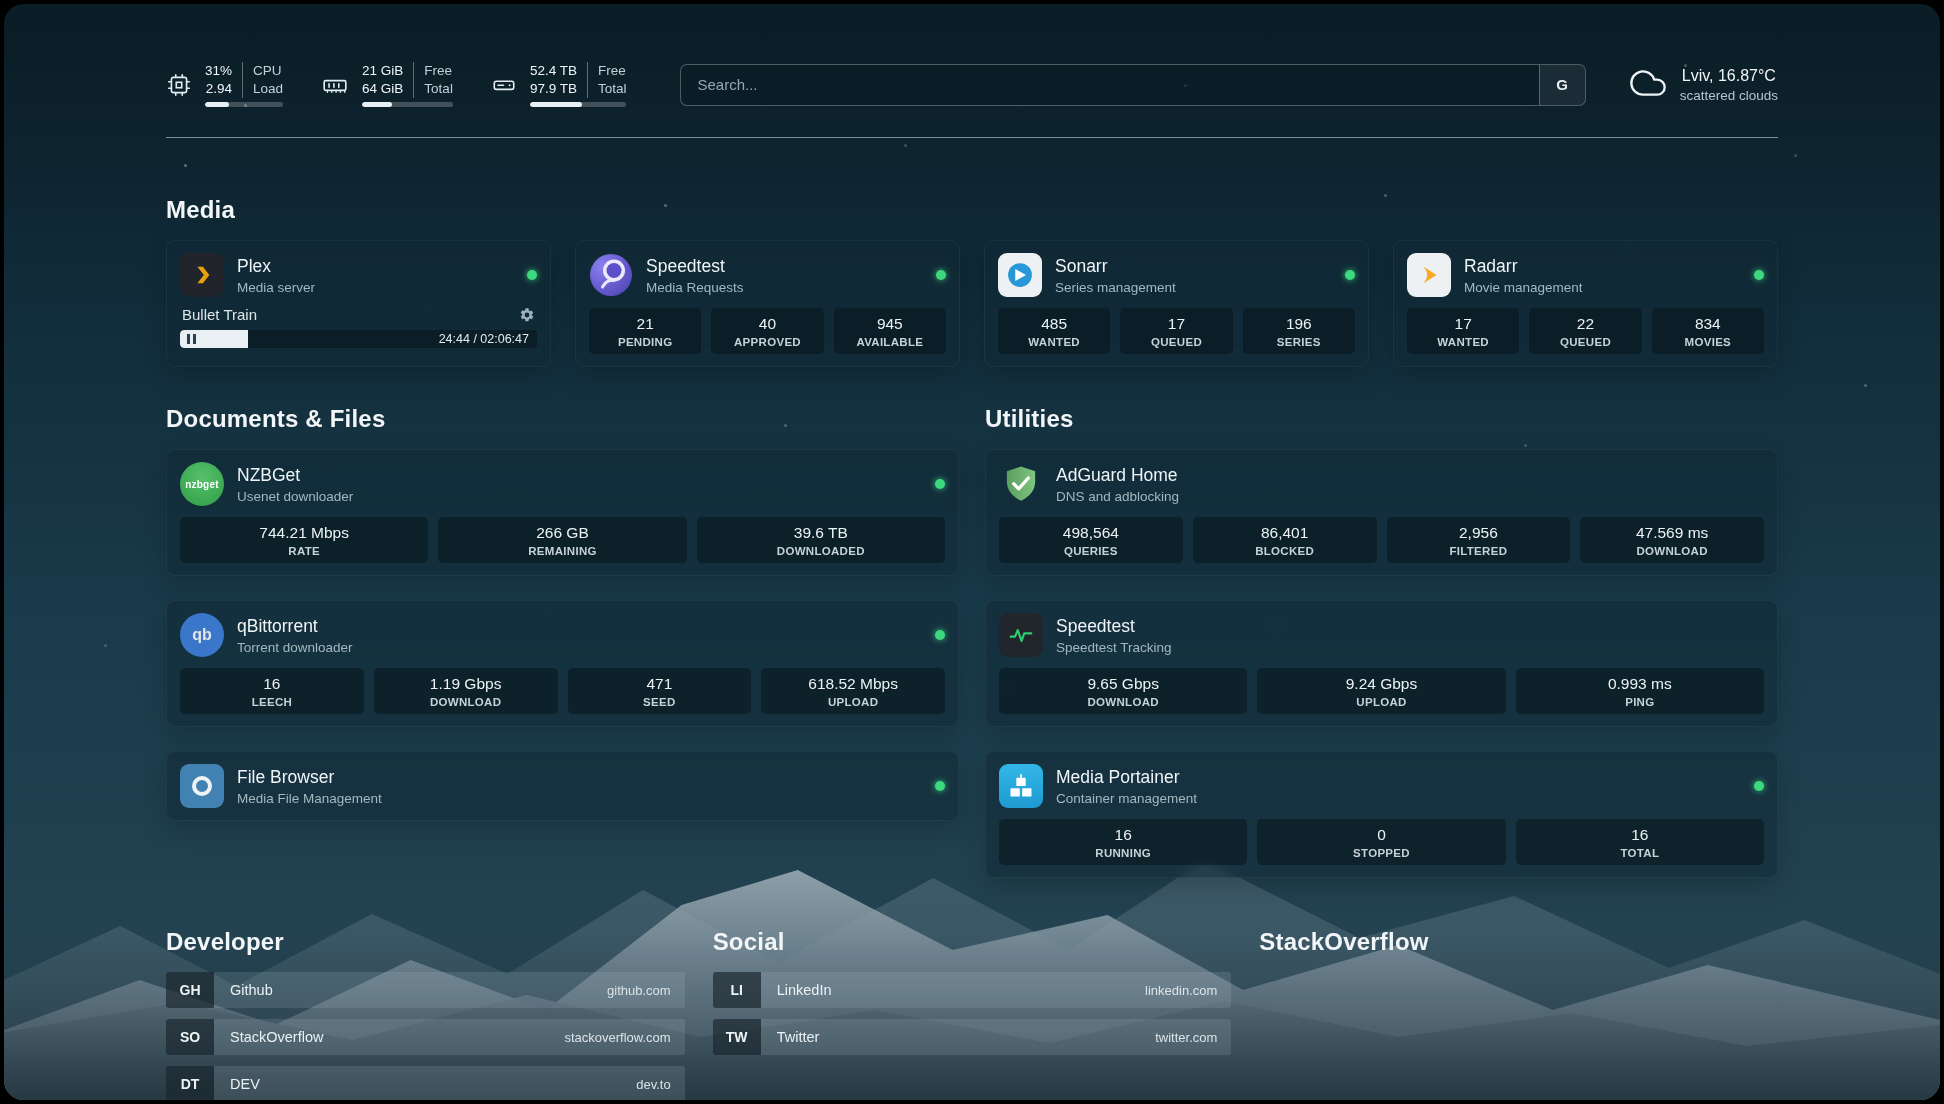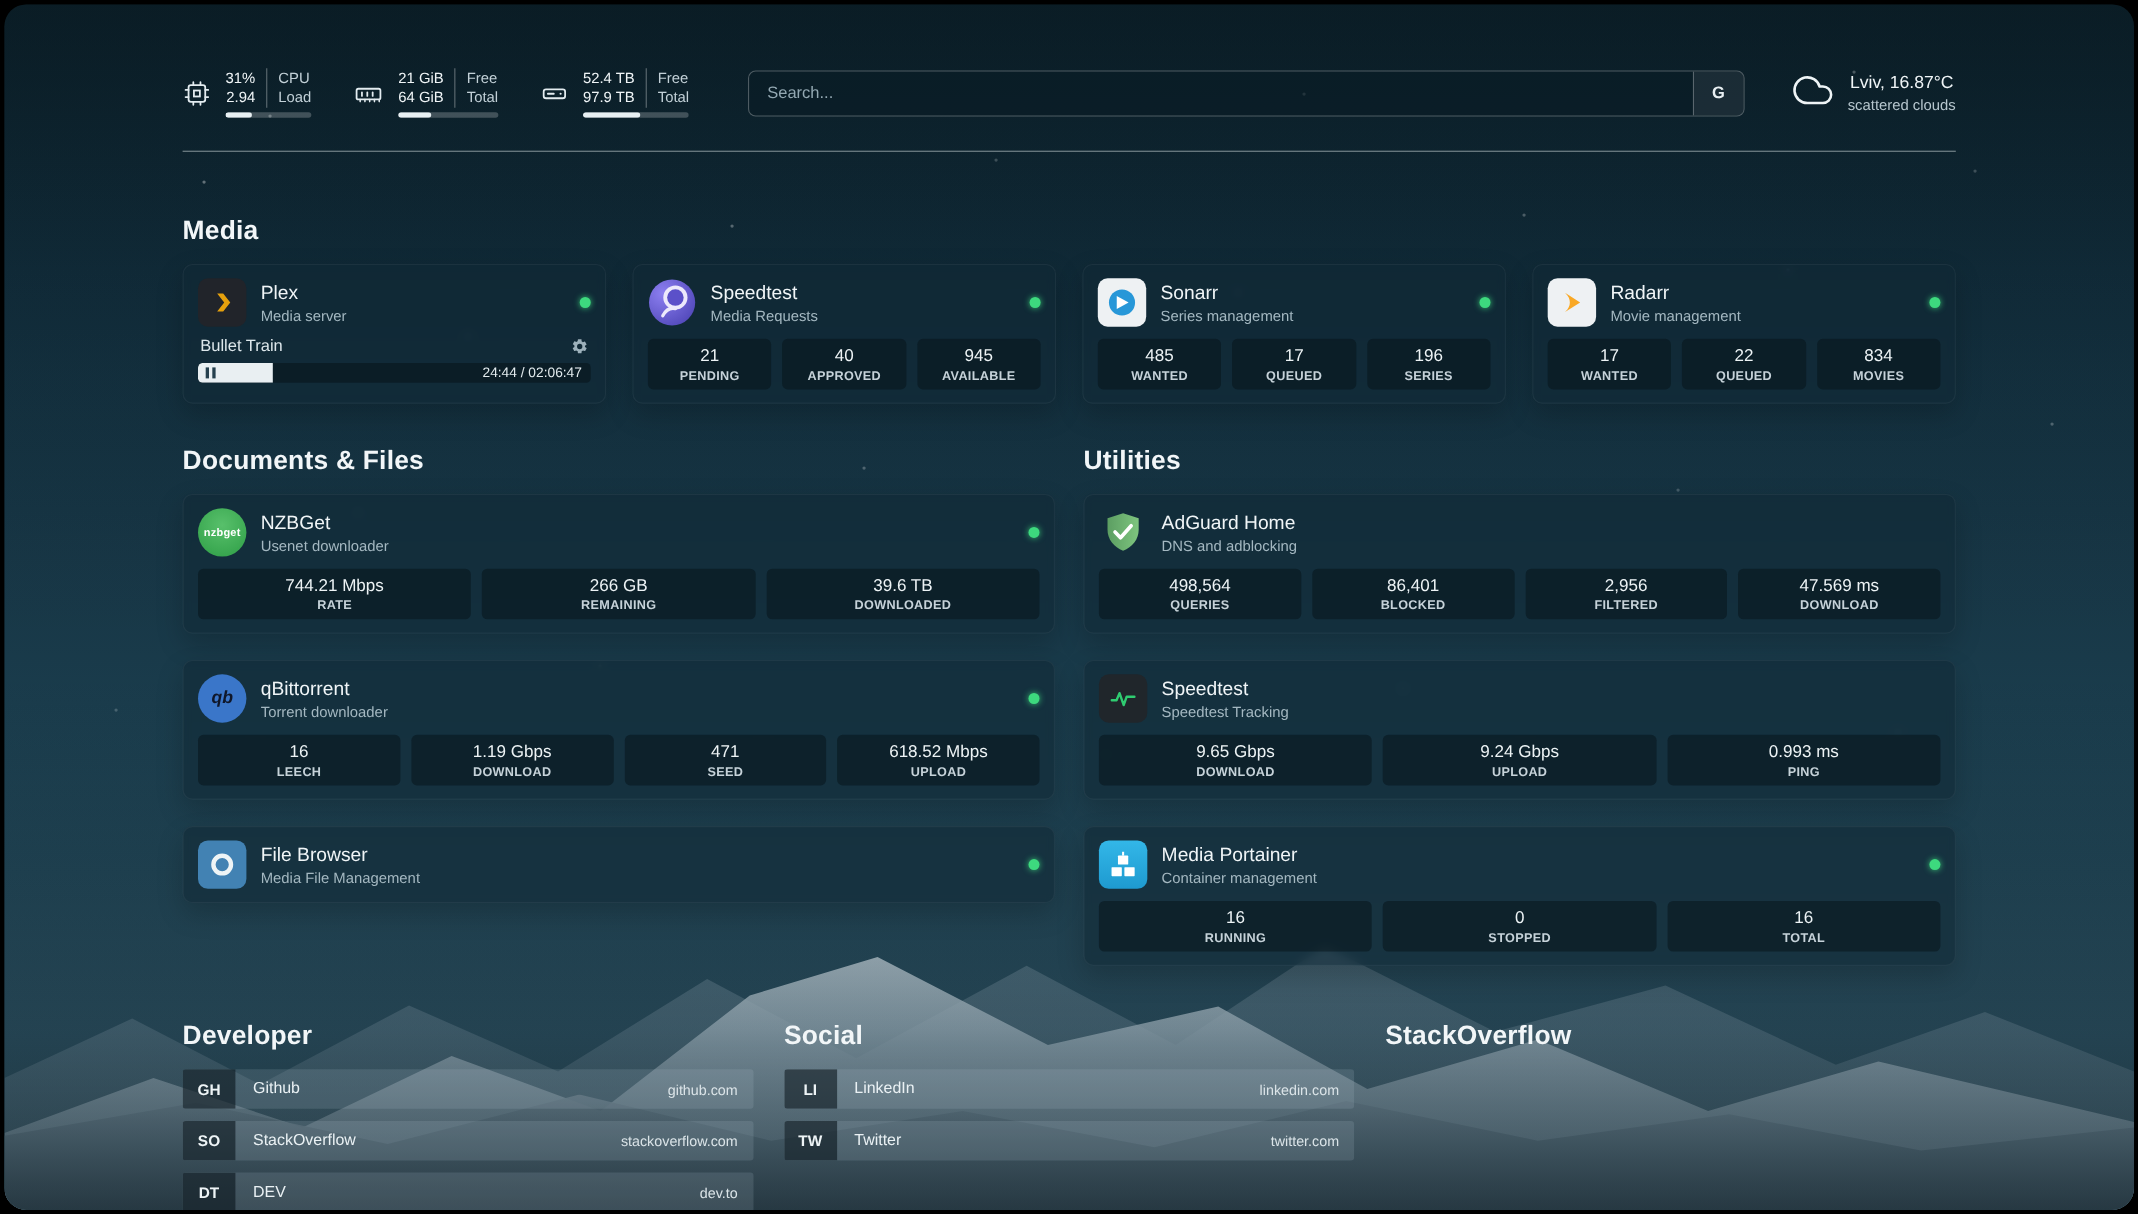--- a/index.html
+++ b/index.html
@@ -76,21 +76,21 @@
   .pause-icon { position: absolute; left: 7px; top: 4px; display: flex; gap: 3px; }
   .pause-icon i { width: 3px; height: 10px; background: #25404e; }
   .player-time { position: absolute; right: 8px; top: 0; line-height: 18px; font-size: 12.5px; color: #e4ecef; }
 
   
   .icon.plex { background: #21242a; }
   .icon.tile-white { background: #eef1f3; }
   .icon.nzbget { background: radial-gradient(circle at 50% 35%, #58c06b, #2e9e46); border-radius: 50%; }
   .icon.nzbget span { font-size: 10px; font-weight: 700; color: #fff; letter-spacing: .2px; }
   .icon.qbit { background: #3a76c9; border-radius: 50%; }
-  .icon.qbit span { font-size: 16px; font-weight: 700; color: #0f172a; font-style: italic; }
+  .icon.qbit span { font-size: 16px; font-weight: 700; color: #e5e5e5; }
   .icon.fb { background: #4282b3; }
   .icon.fb .ring { width: 20px; height: 20px; border: 4px solid #eef4f6; border-radius: 50%; }
   .icon.adguard { background: transparent; }
   .icon.speedtest { background: #20262b; }
   .icon.portainer { background: linear-gradient(180deg,#33b7e8,#1e9ad0); }
   .icon.overseerr { background: transparent; }
 
   
   .bm-grid { display: grid; grid-template-columns: repeat(3,1fr); gap: 28px; margin-top: 50px; }
   .bm-rows { margin-top: 16px; }

